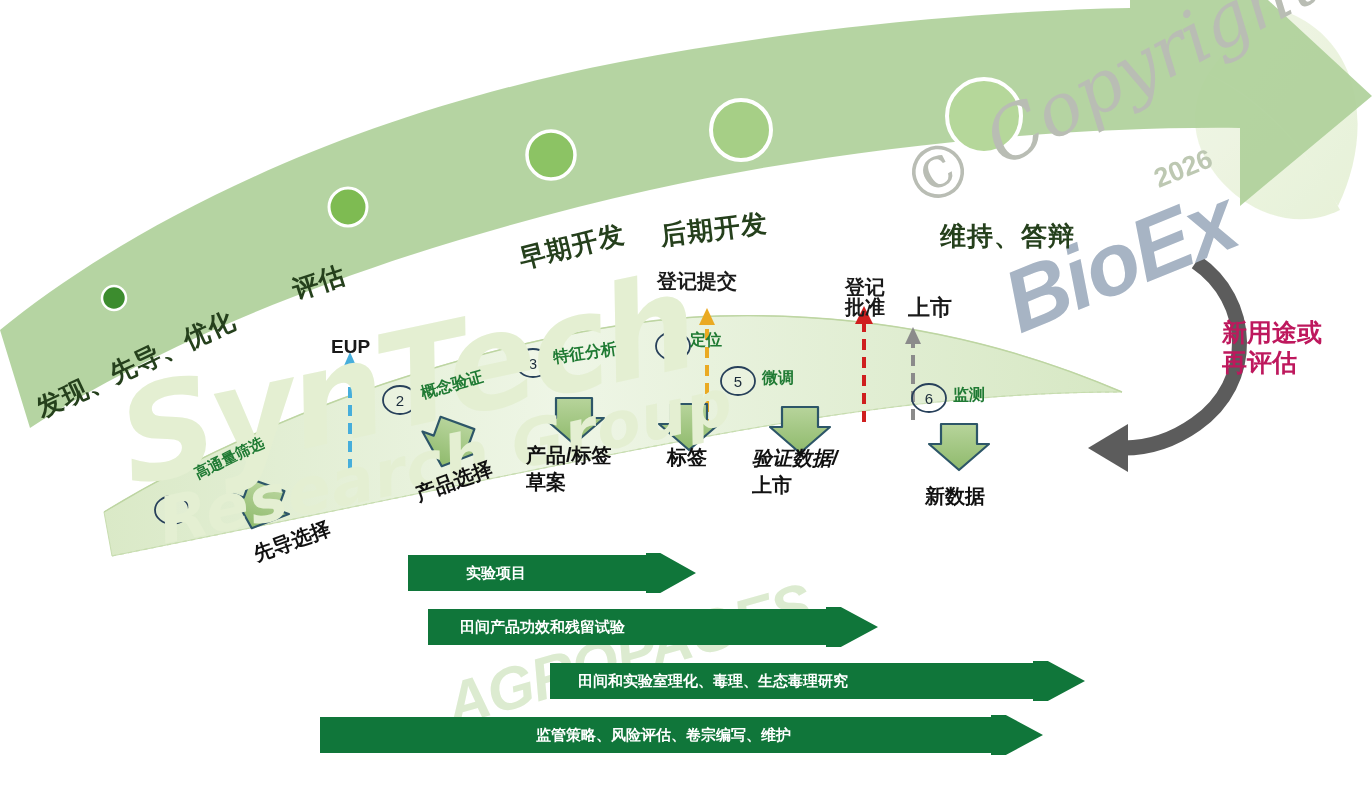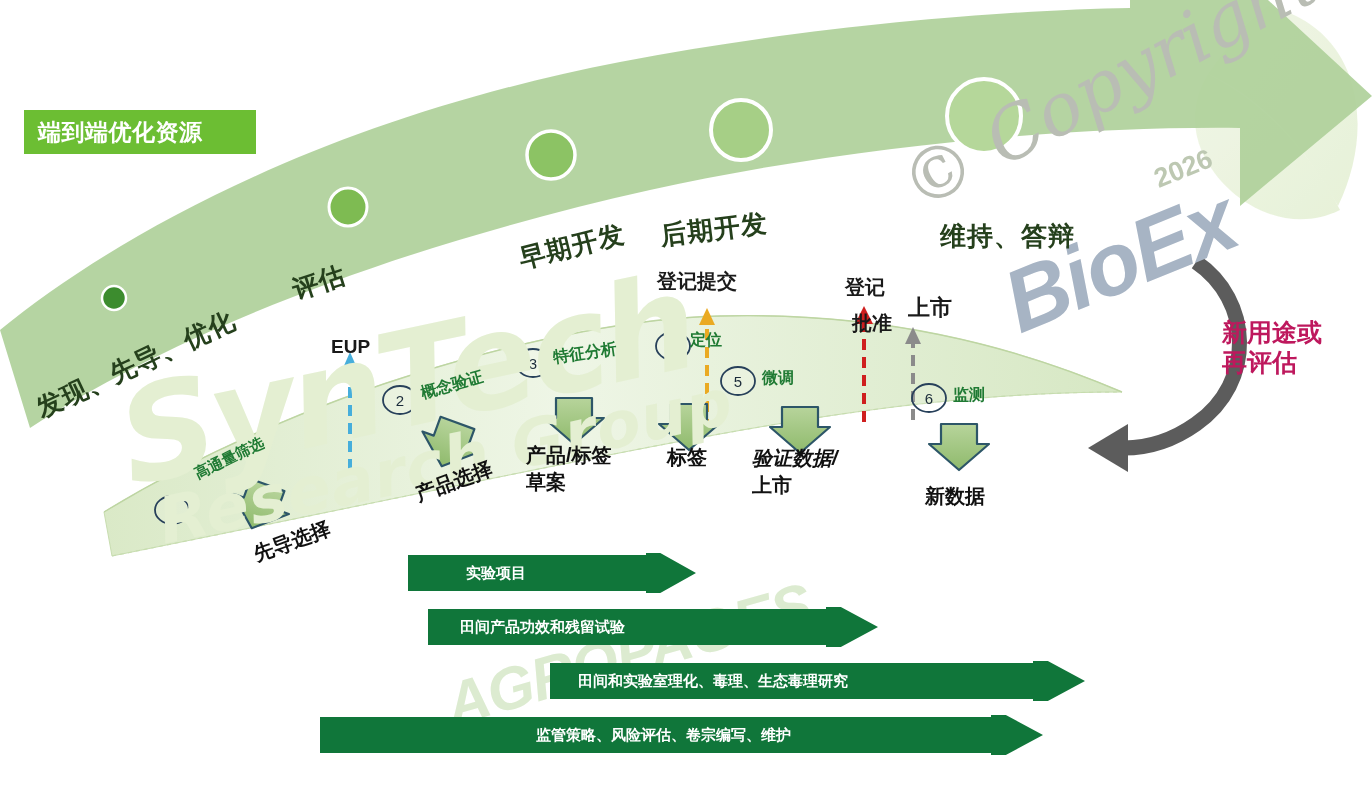--- a/index.html
+++ b/index.html
@@ -276,23 +276,20 @@
 
       <g>
         <path d="M1196 262
                  C 1252 300, 1256 382, 1196 424
                  C 1172 441, 1146 448, 1124 448" fill="none" stroke="#5C5C5C" stroke-width="15" stroke-linecap="butt"></path>
         <polygon points="1128,424 1128,472 1088,448" fill="#5C5C5C"></polygon>
       </g>
     </svg>
   </div>
 
-  <div id="title-badge">
-    <span class="t">端到端优化资源</span>
-  </div>
 
   <div class="wm" id="wm-syntech">
     <span>SynTech</span>
     <span class="sub">Research Group</span>
   </div>
   <div class="wm" id="wm-copyright">© Copyright</div>
   <div class="wm" id="wm-bioex">
     <span class="bx">BioEx</span>
     <span class="yr">2026</span>
   </div>
@@ -307,21 +304,21 @@
   <div class="lbl stage-name" style="left:192px; top:450px; transform:rotate(-26deg);">高通量筛选</div>
   <div class="lbl stage-name big" style="left:420px; top:376px; transform:rotate(-16deg);">概念验证</div>
   <div class="lbl stage-name big" style="left:553px; top:344px; transform:rotate(-8deg);">特征分析</div>
   <div class="lbl stage-name big" style="left:690px; top:331px;">定位</div>
   <div class="lbl stage-name big" style="left:762px; top:369px;">微调</div>
   <div class="lbl stage-name big" style="left:953px; top:386px;">监测</div>
 
   <div class="lbl milestone" style="left:331px; top:336px; font-size:19px;">EUP</div>
   <div class="lbl milestone" style="left:657px; top:270px;">登记提交</div>
   <div class="lbl milestone" style="left:845px; top:276px;">登记</div>
-  <div class="lbl milestone" style="left:845px; top:312px;margin-left:7px;">批准</div>
+  <div class="lbl milestone" style="left:845px; top:296px;">批准</div>
   <div class="lbl milestone" style="left:908px; top:296px; font-size:22px;">上市</div>
 
   <div class="lbl deliverable" style="left:252px; top:530px; transform:rotate(-20deg);">先导选择</div>
   <div class="lbl deliverable" style="left:414px; top:470px; transform:rotate(-20deg);">产品选择</div>
   <div class="lbl deliverable" style="left:526px; top:444px;">产品/标签</div>
   <div class="lbl deliverable" style="left:526px; top:471px;">草案</div>
   <div class="lbl deliverable" style="left:667px; top:446px;">标签</div>
   <div class="lbl deliverable" style="left:752px; top:447px;font-style:italic;">验证数据/</div>
   <div class="lbl deliverable" style="left:752px; top:474px;">上市</div>
   <div class="lbl deliverable" style="left:925px; top:485px;">新数据</div>

